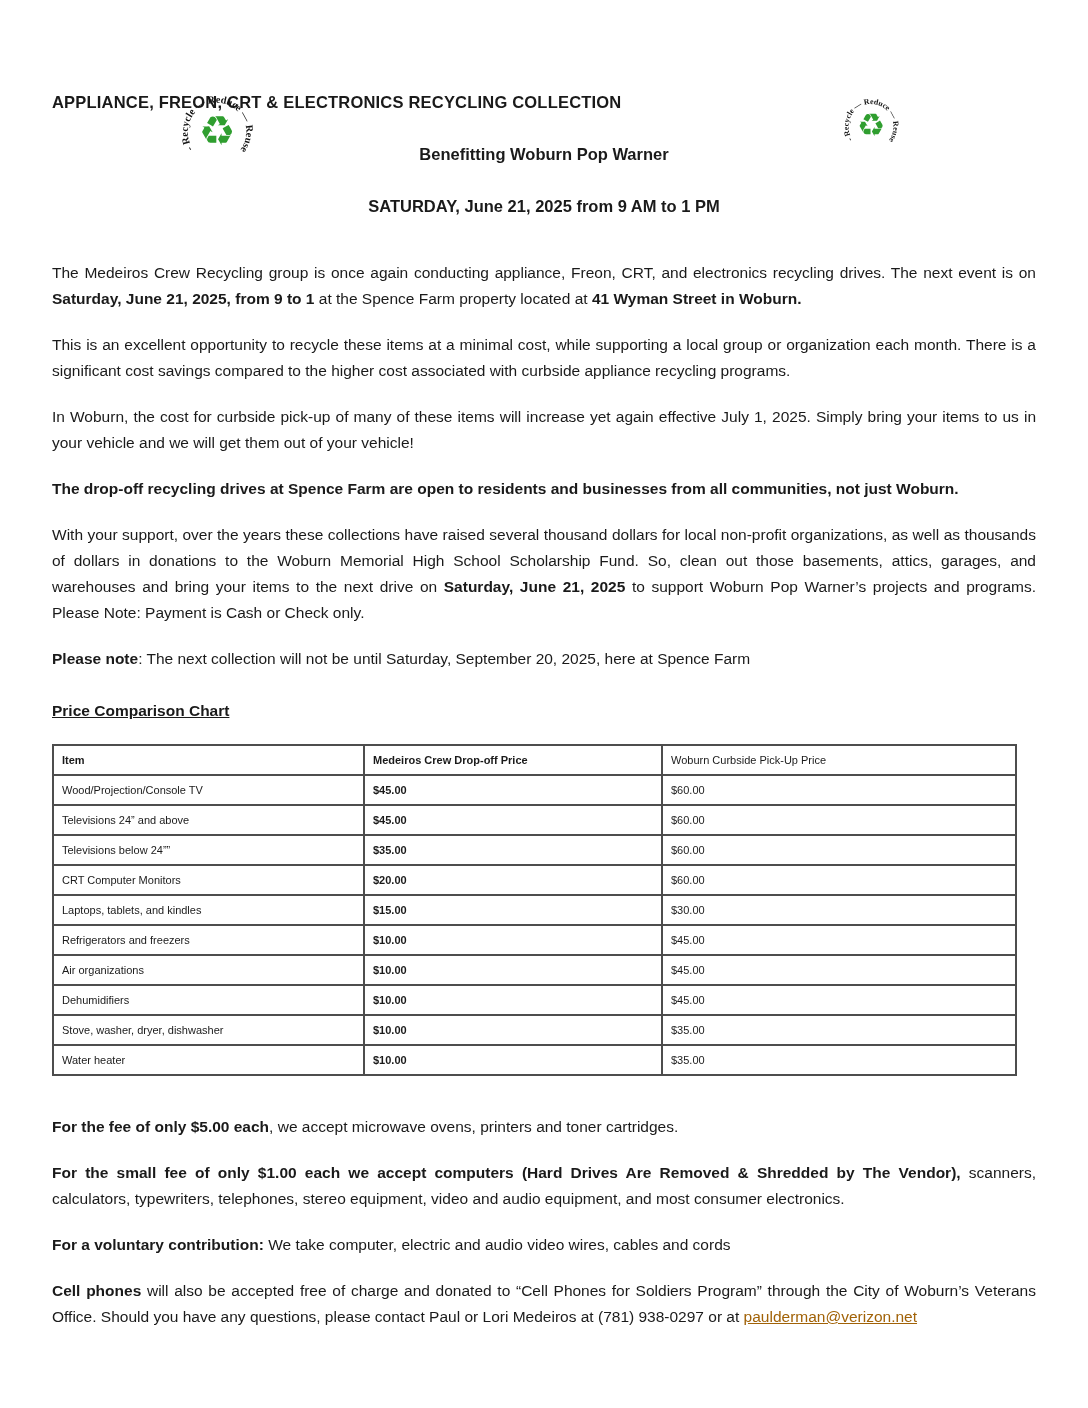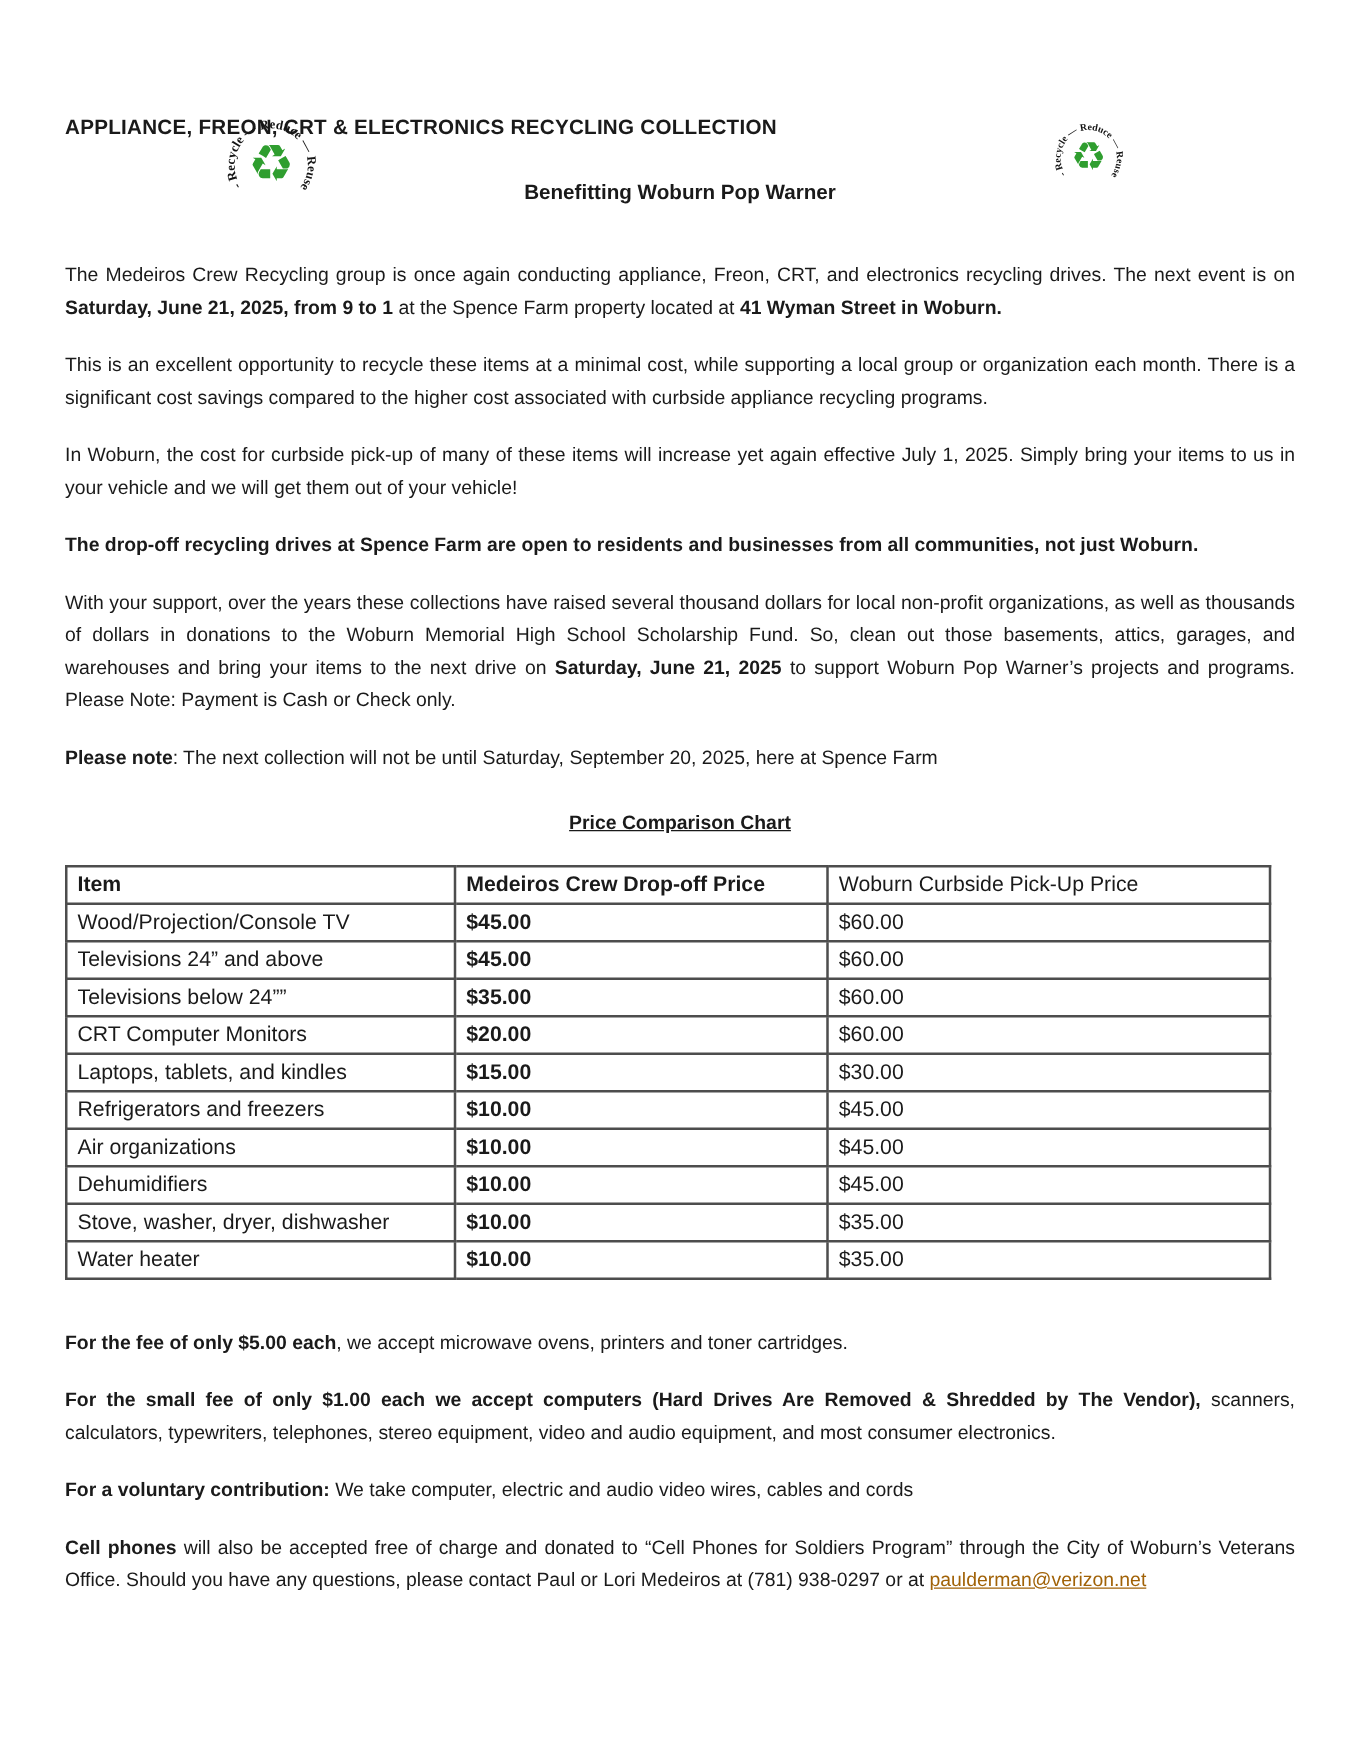--- a/index.html
+++ b/index.html
@@ -35,34 +35,33 @@
     font-weight: bold;
   }
   main.doc-body { margin-top: 44px; }
   .para { margin: 0 0 20px 0; text-align: justify; }
   .para.bold-line { font-weight: bold; }
   .section-heading {
     margin: 26px 0 20px 0;
     font-weight: bold;
     text-decoration: underline;
     font-size: 15.5px;
-    text-align: center;
   }
   table.price-table {
     border-collapse: collapse;
     width: 963px;
     margin: 0 0 38px 0;
     table-layout: fixed;
   }
   .price-table th, .price-table td {
     border: 2px solid #4d4d4d;
     padding: 2px 8px;
     height: 24px;
     line-height: 22px;
-    font-size: 17px;
+    font-size: 11px;
     text-align: left;
     vertical-align: middle;
     overflow: hidden;
     white-space: nowrap;
   }
   .price-table col.c1 { width: 311px; }
   .price-table col.c2 { width: 298px; }
   .price-table col.c3 { width: 354px; }
   .price-table th { font-weight: bold; }
   .price-table th.regular { font-weight: normal; }
@@ -91,20 +90,21 @@
         <path id="arc2" d="M 15.4,61.2 A 30,30 0 1 1 64.6,61.2" fill="none"></path>
       </defs>
       <text font-size="10.5" font-weight="bold" fill="#141414" font-family="Liberation Serif, serif">
         <textPath href="#arc2" startOffset="0" textLength="138" lengthAdjust="spacingAndGlyphs">- Recycle — Reduce — Reuse -</textPath>
       </text>
       <text x="40" y="57" font-size="42" fill="#2f9e2f" text-anchor="middle">♻</text>
     </svg>
 
     <h1 class="title">APPLIANCE, FREON, CRT &amp; ELECTRONICS RECYCLING COLLECTION</h1>
     <p class="center-bold">Benefitting Woburn Pop Warner</p>
+    <p class="center-bold">SATURDAY, June 21, 2025 from 9 AM to 1 PM</p>
   </header>
 
   <main class="doc-body">
 
     <p class="para"><span>The Medeiros Crew Recycling group is once again conducting appliance, Freon, CRT, and electronics recycling drives. The next event is on </span><b>Saturday, June 21, 2025, from 9 to 1</b><span> at the Spence Farm property located at </span><b>41 Wyman Street in Woburn.</b></p>
 
     <p class="para">This is an excellent opportunity to recycle these items at a minimal cost, while supporting a local group or organization each month. There is a significant cost savings compared to the higher cost associated with curbside appliance recycling programs.</p>
 
     <p class="para">In Woburn, the cost for curbside pick-up of many of these items will increase yet again effective July 1, 2025. Simply bring your items to us in your vehicle and we will get them out of your vehicle!</p>
 

